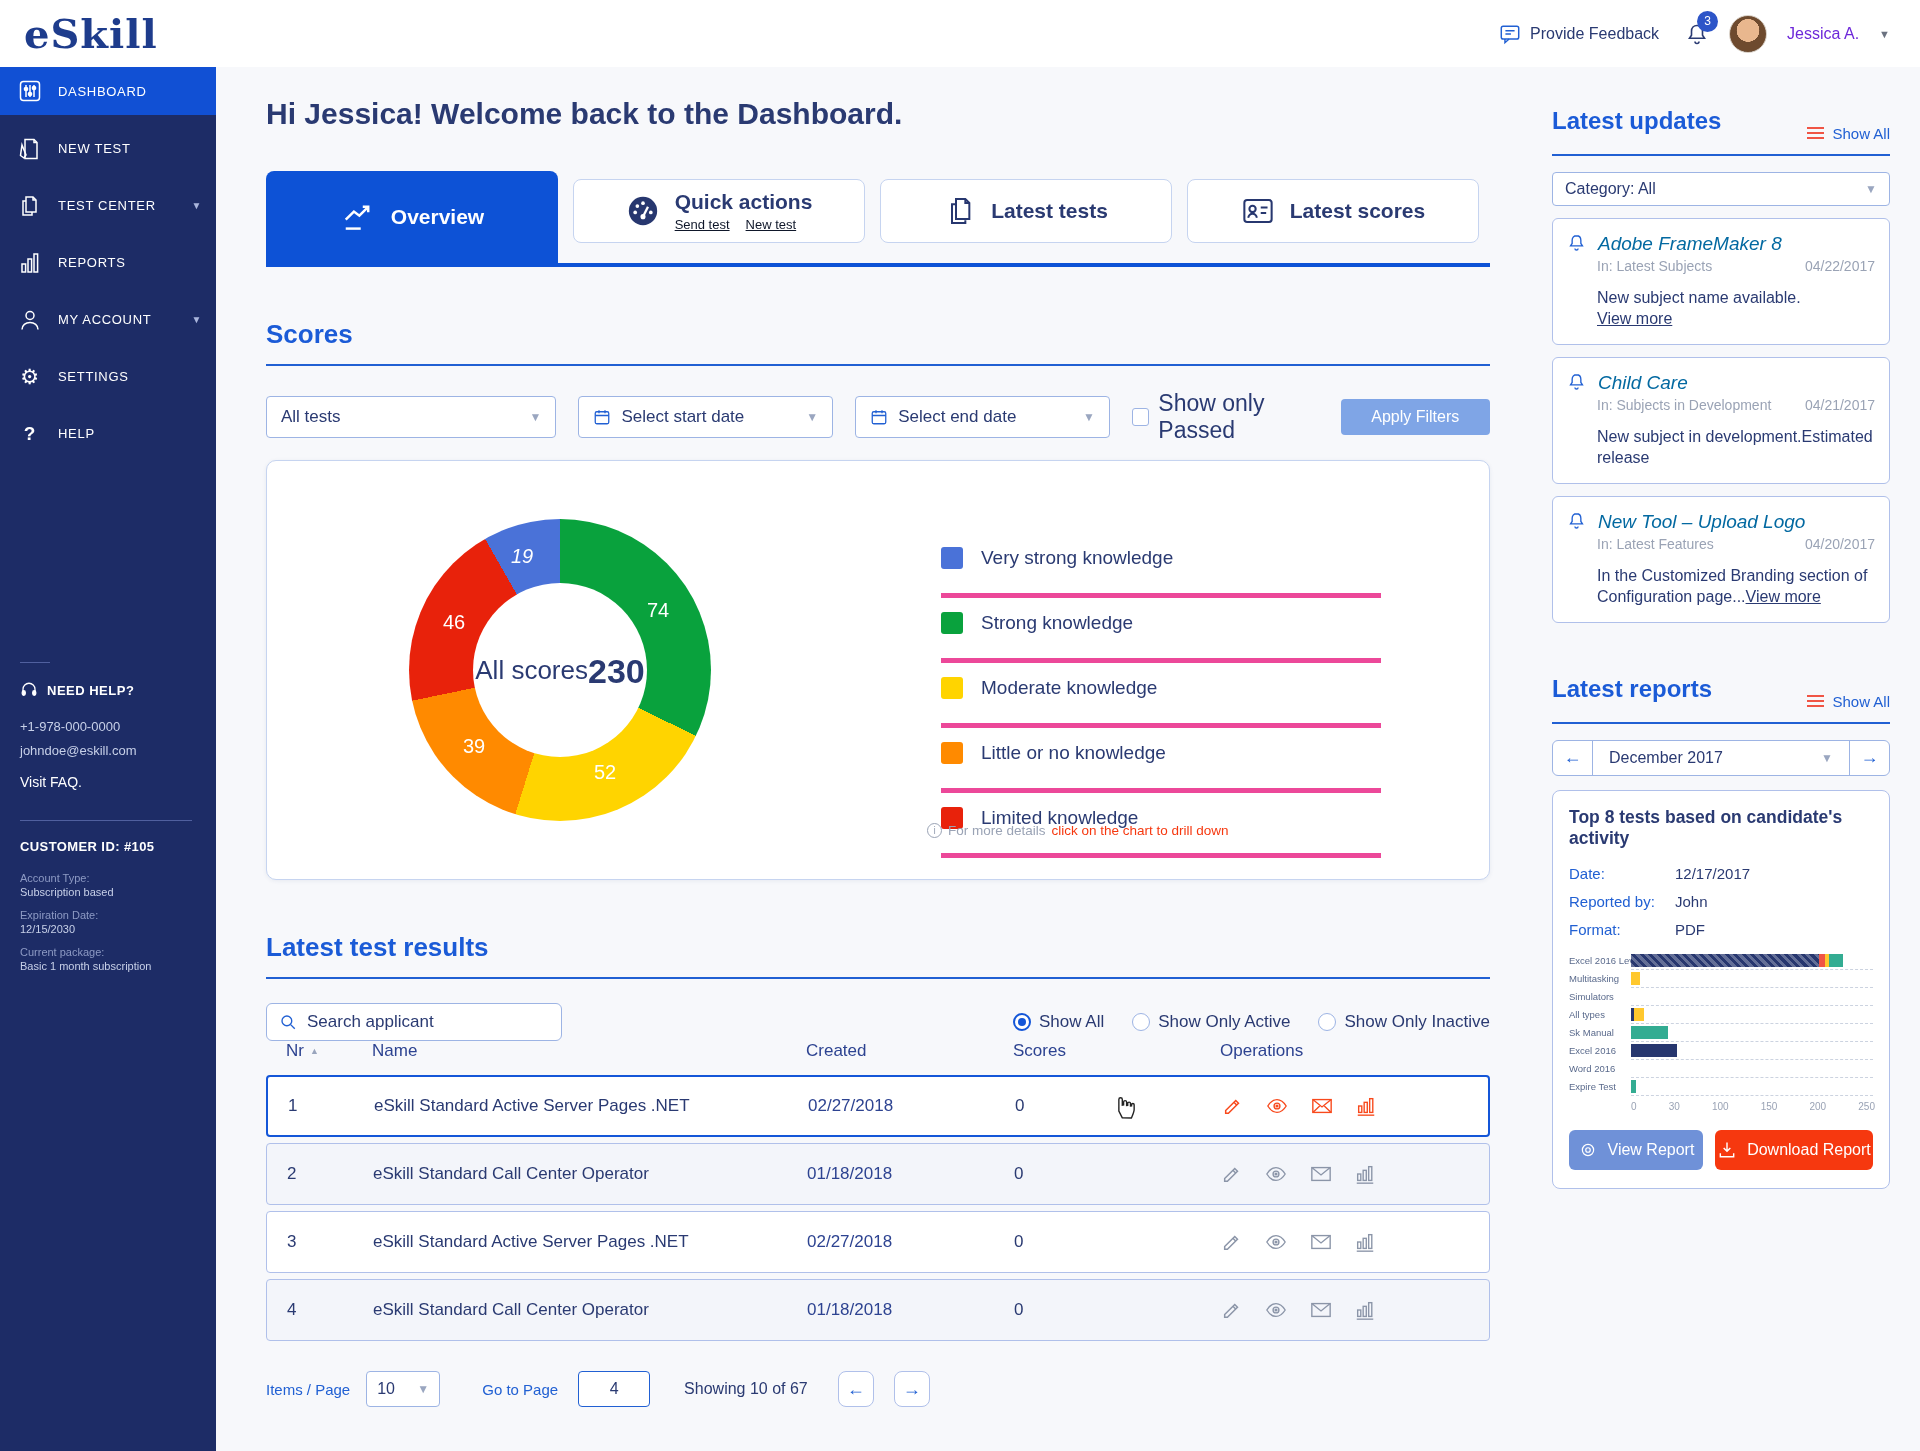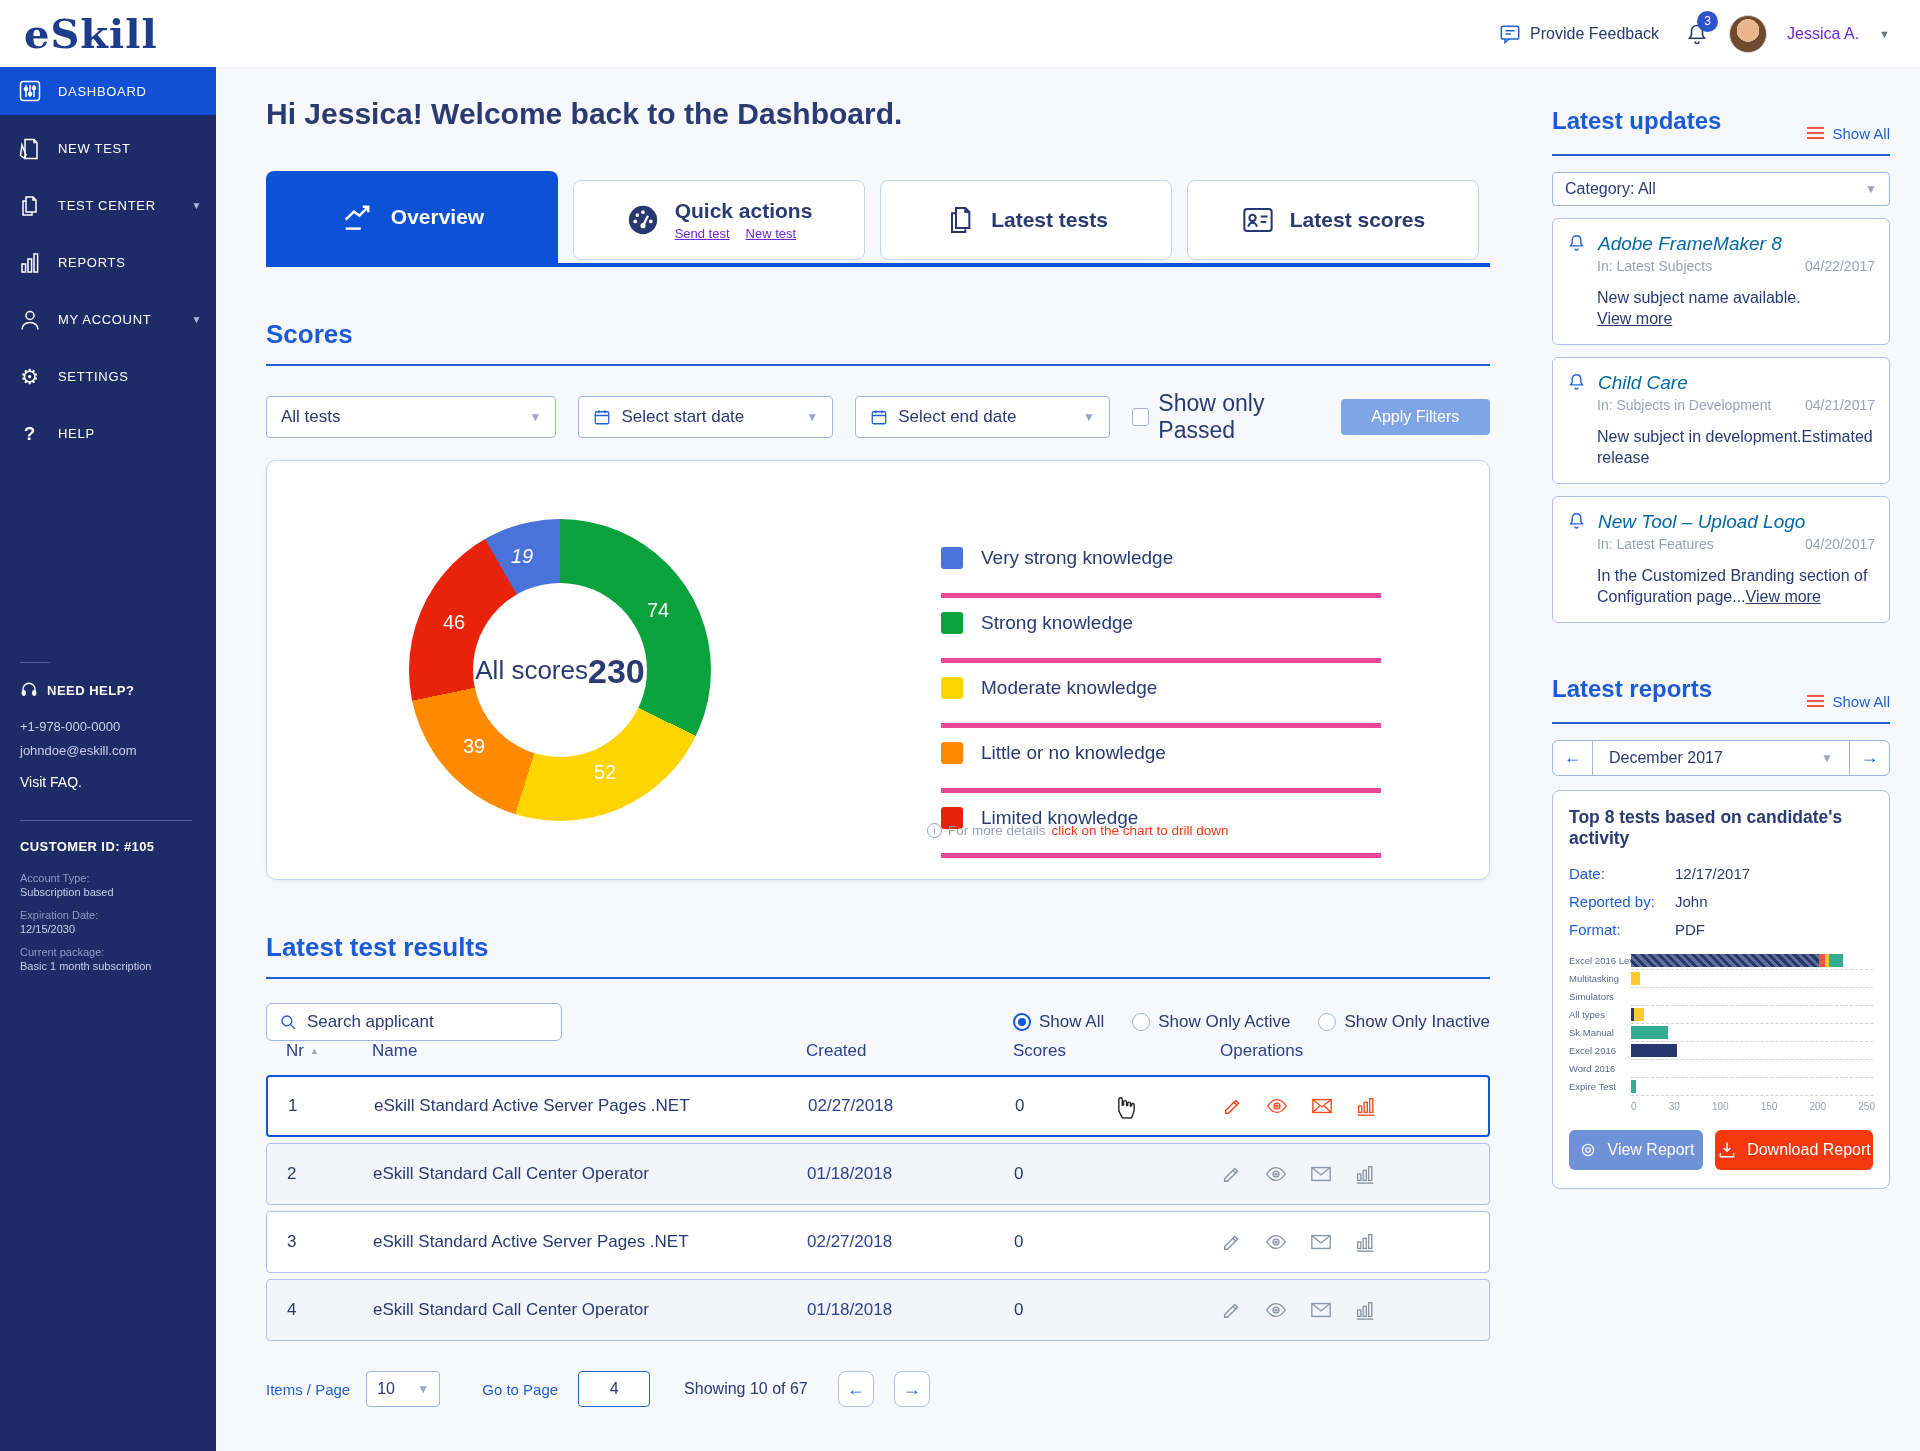--- a/index.html
+++ b/index.html
@@ -32,26 +32,26 @@
   .faq { color:#fff; font-size:14px; margin-top:16px; }
   .cust-block { margin-top:30px; }
   .cust-id { color:#fff; font-size:13px; font-weight:bold; letter-spacing:.4px; margin-bottom:18px; }
   .cust-label { color:#8d9ac4; font-size:11px; margin-bottom:2px; }
   .cust-value { color:#c7d0e8; font-size:11px; margin-bottom:11px; }
 
   
   .content { position:absolute; left:266px; top:67px; width:1224px; }
   .greeting { margin-top:30px; font-size:30px; font-weight:bold; color:#2a3a72; }
   .tabs { margin-top:40px; display:flex; align-items:flex-end; gap:15px; height:92px; }
-  .tab { width:292px; height:80px; margin-bottom:3px; background:#fff; border:1px solid #c6d4f0; border-radius:8px; display:flex; align-items:center; justify-content:center; gap:15px; color:#2a3a72; font-size:21px; font-weight:bold; cursor:pointer; }
+  .tab { width:292px; height:64px; margin-bottom:20px; background:#fff; border:1px solid #c6d4f0; border-radius:8px; display:flex; align-items:center; justify-content:center; gap:15px; color:#2a3a72; font-size:21px; font-weight:bold; cursor:pointer; }
   .tab.active { height:92px; margin-bottom:0; background:#0d52d6; border:none; border-radius:8px 8px 0 0; color:#fff; }
   .tabs-underline { height:4px; background:#0d52d6; width:1224px; }
   .tab-col { display:flex; flex-direction:column; align-items:flex-start; }
   .tab-links { display:flex; gap:16px; margin-top:3px; }
-  .tab-links span { font-size:13px; font-weight:normal; color:#6d28d9; text-decoration:underline; cursor:pointer;text-align:center; }
+  .tab-links span { font-size:13px; font-weight:normal; color:#0f172a; text-decoration:underline; cursor:pointer;text-align:center; }
 
   .section-title { margin-top:52px; font-size:26px; font-weight:bold; color:#1b5bd7; }
   .section-rule { border:none; border-top:2px solid #2160d3; margin-top:14px; }
 
   
   .filters { margin-top:24px; display:flex; align-items:center; }
   .select-box { height:42px; border:1px solid #9db4e4; border-radius:4px; background:#fff; display:flex; align-items:center; padding:0 14px; color:#2a3a72; font-size:17px; cursor:pointer; }
   .sel-tests { width:300px; }
   .sel-date { width:263px; margin-left:22px; gap:10px; }
   .sel-caret { margin-left:auto; color:#9aa6c0; font-size:12px; }

